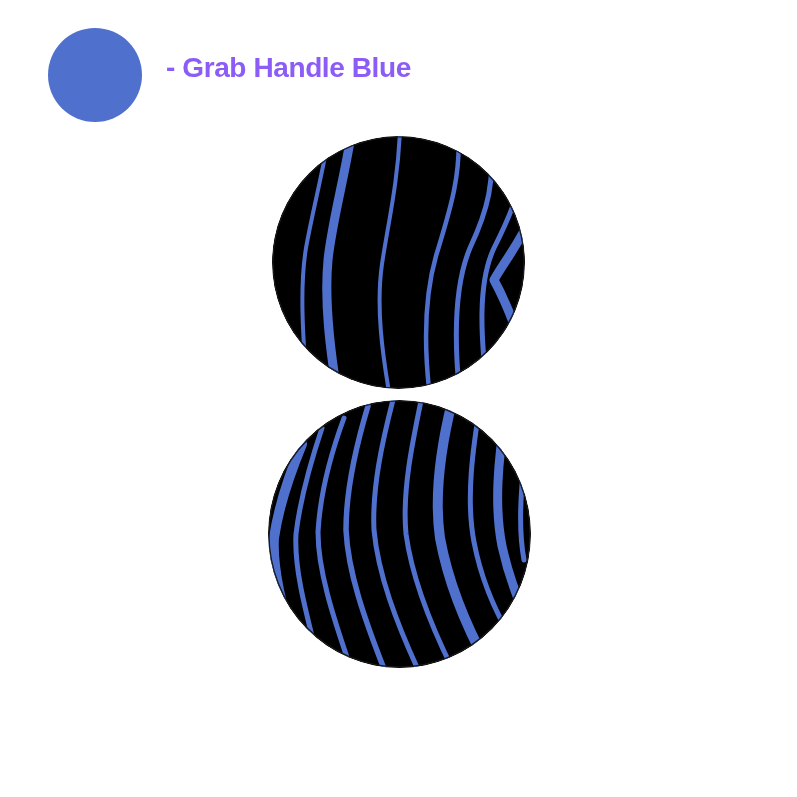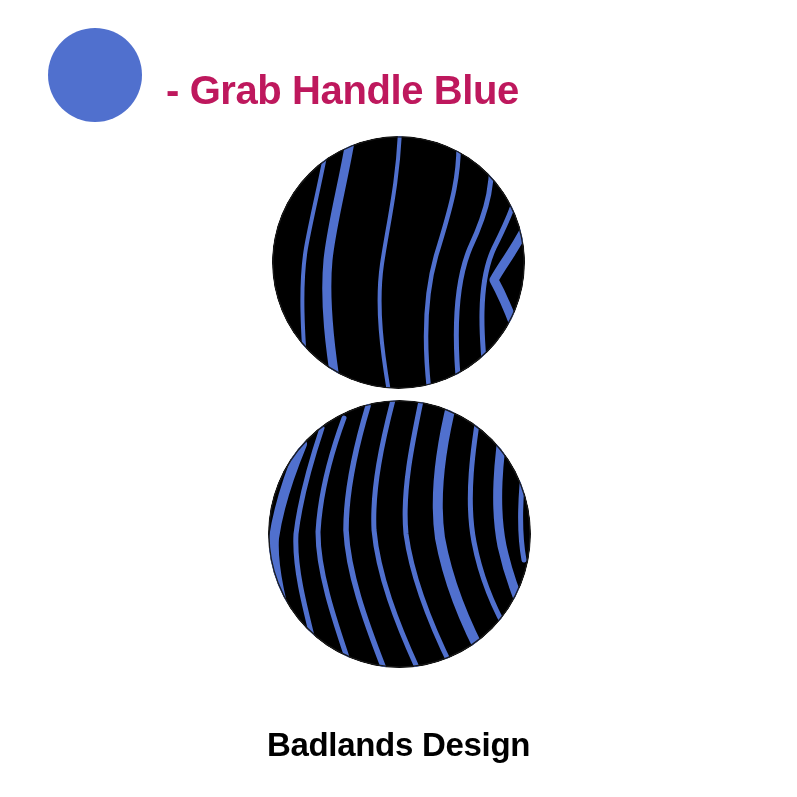--- a/index.html
+++ b/index.html
@@ -30,24 +30,24 @@
     position: absolute;
     left: 48px;
     top: 4px;
     width: 94px;
     height: 94px;
     border-radius: 50%;
   }
   .swatch-label {
     position: absolute;
     left: 166px;
-    top: 44px;
-    font-size: 40px;
+    top: 28px;
+    font-size: 28px;
     font-weight: bold;
-    color: #be185d;
+    color: #8b5cf6;
     letter-spacing: -0.4px;
     white-space: nowrap;
   }
   
   .disc {
     position: absolute;
     border-radius: 50%;
     overflow: hidden;
   }
   #disc-top {
@@ -128,15 +128,14 @@
           <path d="M 154 -4 C 144 44, 134 92, 138 134 C 144 178, 162 224, 186 272" stroke="#5070ce" stroke-width="5"></path>
           <path d="M 186 -6 C 172 48, 166 96, 172 138 C 180 182, 198 226, 220 266" stroke="#5070ce" stroke-width="10"></path>
           <path d="M 214 -6 C 204 50, 198 100, 206 142 C 214 184, 232 222, 252 252" stroke="#5070ce" stroke-width="5"></path>
           <path d="M 238 10 C 230 60, 226 106, 234 146 C 242 182, 254 210, 264 230" stroke="#5070ce" stroke-width="9"></path>
           <path d="M 258 48 C 252 92, 250 128, 256 160" stroke="#5070ce" stroke-width="5"></path>
         </g>
       <ellipse cx="131.5" cy="134" rx="130.5" ry="133" fill="none" stroke-width="1.2" id="outline-bottom" stroke="#1a1a1a"></ellipse>
     </svg>
   </div>
 
-  <div class="footer-title">Badlands Design</div>
 
 </div>
 
 </body></html>

